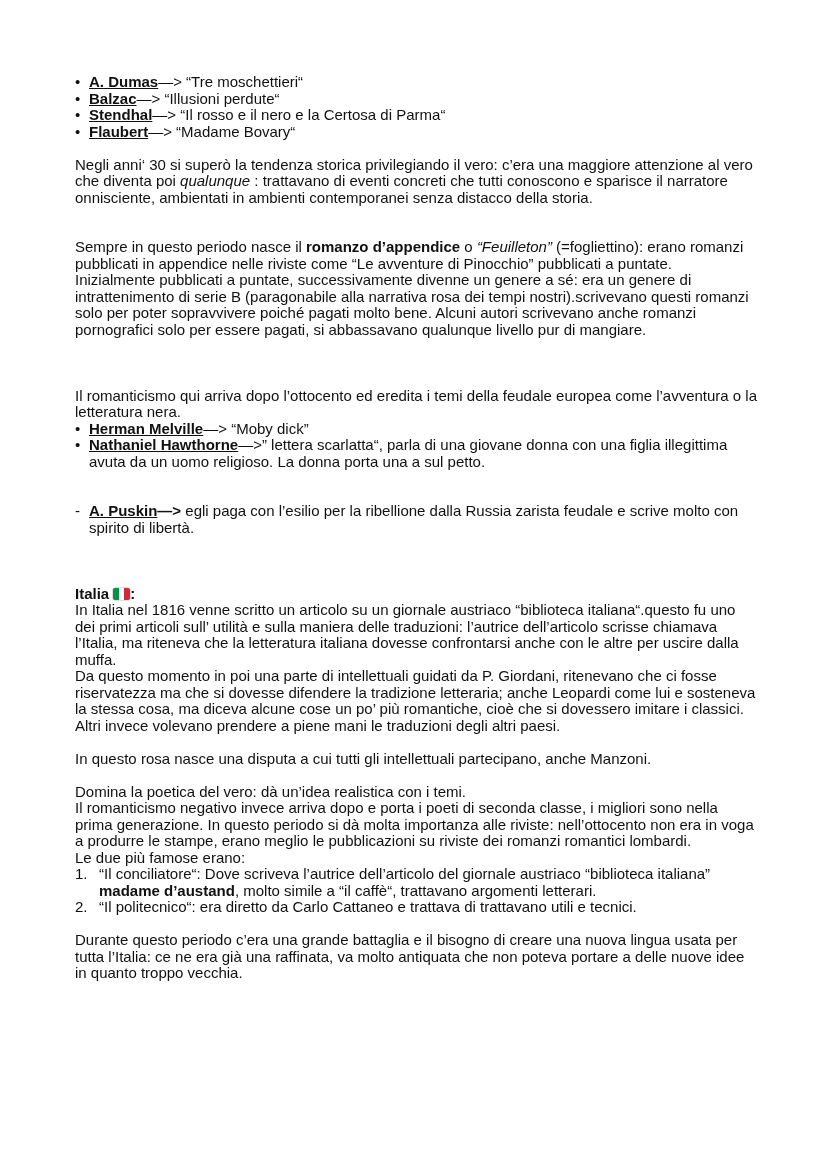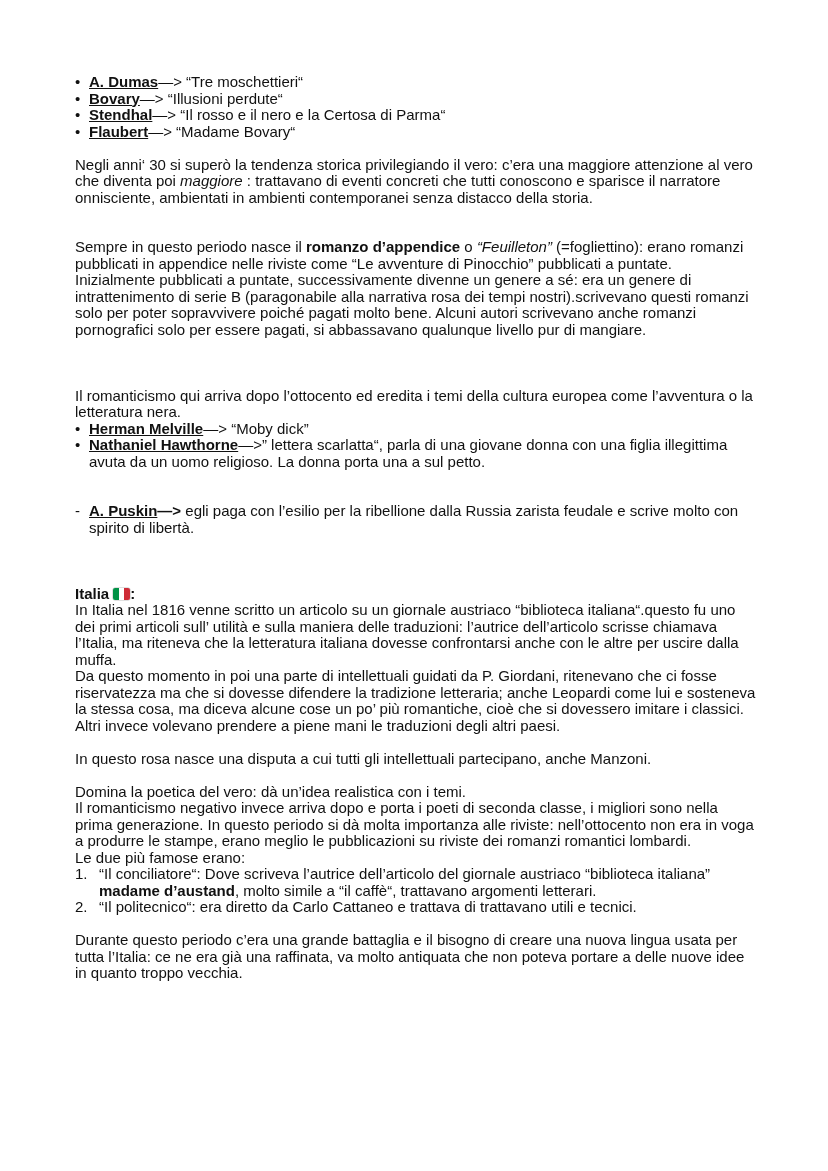--- a/index.html
+++ b/index.html
@@ -60,33 +60,33 @@
       var(--it-red, #ce2b37) 66.6% 100%);
   }
 </style>
 </head>
 <body>
 
 <div class="page">
   <div class="doc">
       <div class="list">
         <div class="list-item bul"><span class="marker">•</span><span><span class="b u">A. Dumas</span><span>—&gt; “Tre moschettieri“</span></span></div>
-        <div class="list-item bul"><span class="marker">•</span><span><span class="b u">Bovary</span><span>—&gt; “Illusioni perdute“</span></span></div>
+        <div class="list-item bul"><span class="marker">•</span><span><span class="b u">Balzac</span><span>—&gt; “Illusioni perdute“</span></span></div>
         <div class="list-item bul"><span class="marker">•</span><span><span class="b u">Stendhal</span><span>—&gt; “Il rosso e il nero e la Certosa di Parma“</span></span></div>
         <div class="list-item bul"><span class="marker">•</span><span><span class="b u">Flaubert</span><span>—&gt; “Madame Bovary“</span></span></div>
       </div>
       <div class="blank-line"></div>
-      <div class="para"><span>Negli anni‘ 30 si superò la tendenza storica privilegiando il vero: c’era una maggiore attenzione al vero che diventa poi </span><span class="i">maggiore</span><span> : trattavano di eventi concreti che tutti conoscono e sparisce il narratore onnisciente, ambientati in ambienti contemporanei senza distacco della storia.</span></div>
+      <div class="para"><span>Negli anni‘ 30 si superò la tendenza storica privilegiando il vero: c’era una maggiore attenzione al vero che diventa poi </span><span class="i">qualunque</span><span> : trattavano di eventi concreti che tutti conoscono e sparisce il narratore onnisciente, ambientati in ambienti contemporanei senza distacco della storia.</span></div>
       <div class="blank-line"></div>
       <div class="blank-line"></div>
       <div class="para"><span>Sempre in questo periodo nasce il </span><span class="b">romanzo d’appendice</span><span> o </span><span class="i">“Feuilleton”</span><span> (=fogliettino): erano romanzi pubblicati in appendice nelle riviste come “Le avventure di Pinocchio” pubblicati a puntate.</span><br><span>Inizialmente pubblicati a puntate, successivamente divenne un genere a sé: era un genere di intrattenimento di serie B (paragonabile alla narrativa rosa dei tempi nostri).scrivevano questi romanzi solo per poter sopravvivere poiché pagati molto bene. Alcuni autori scrivevano anche romanzi pornografici solo per essere pagati, si abbassavano qualunque livello pur di mangiare.</span></div>
       <div class="blank-line"></div>
       <div class="blank-line"></div>
       <div class="blank-line"></div>
-      <div class="para"><span>Il romanticismo qui arriva dopo l’ottocento ed eredita i temi della cultura europea come l’avventura o la letteratura nera.</span></div>
+      <div class="para"><span>Il romanticismo qui arriva dopo l’ottocento ed eredita i temi della feudale europea come l’avventura o la letteratura nera.</span></div>
       <div class="list">
         <div class="list-item bul"><span class="marker">•</span><span><span class="b u">Herman Melville</span><span>—&gt; “Moby dick”</span></span></div>
         <div class="list-item bul"><span class="marker">•</span><span><span class="b u">Nathaniel Hawthorne</span><span>—&gt;” lettera scarlatta“, parla di una giovane donna con una figlia illegittima avuta da un uomo religioso. La donna porta una a sul petto.</span></span></div>
       </div>
       <div class="blank-line"></div>
       <div class="blank-line"></div>
       <div class="list">
         <div class="list-item bul"><span class="marker">-</span><span><span class="b u">A. Puskin</span><span class="b">—&gt;</span><span> egli paga con l’esilio per la ribellione dalla Russia zarista feudale e scrive molto con spirito di libertà.</span></span></div>
       </div>
       <div class="blank-line"></div>

